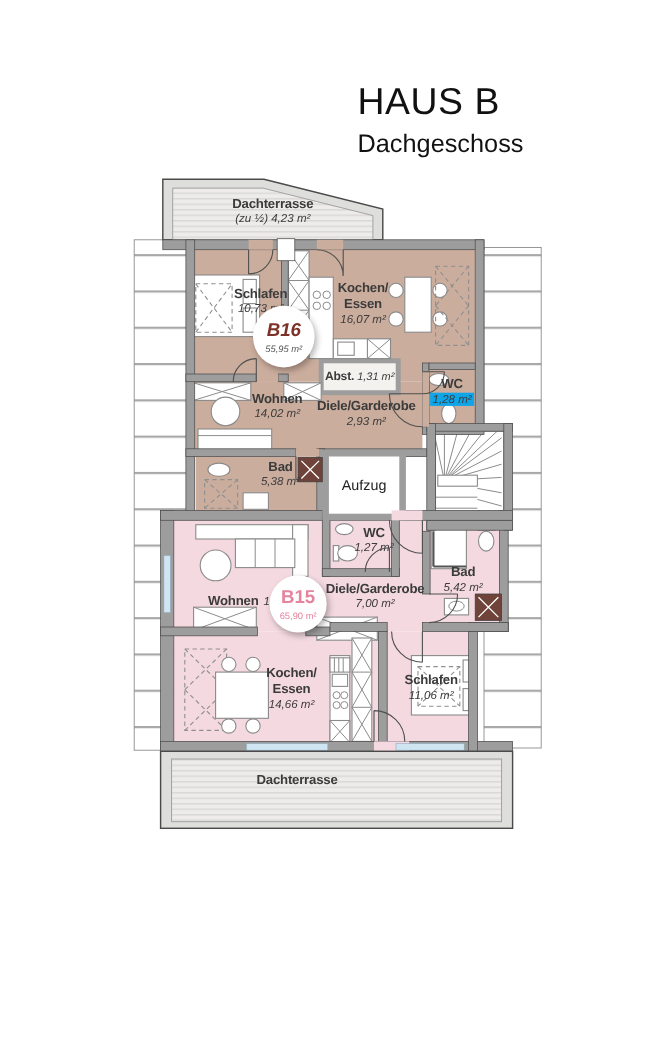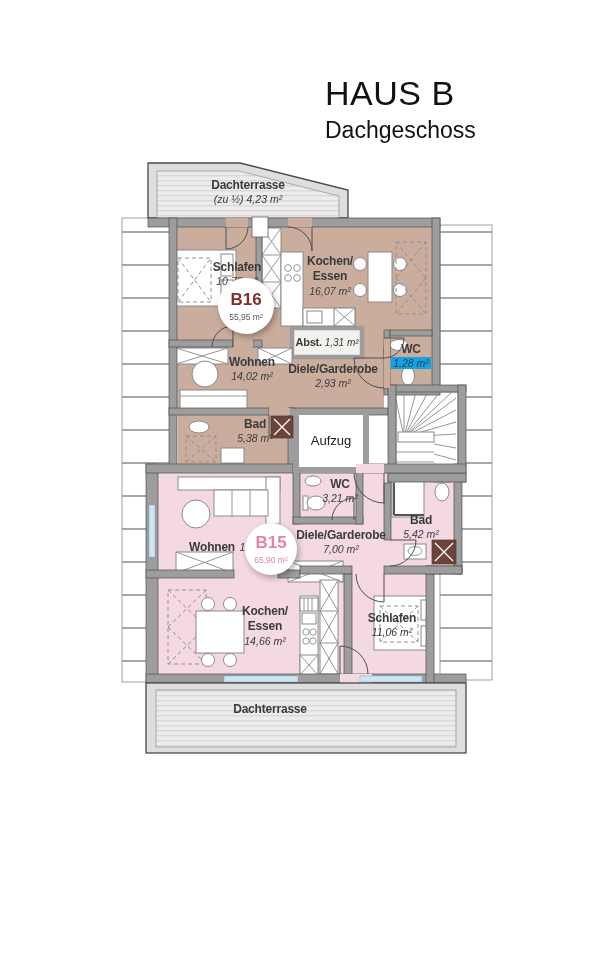--- a/index.html
+++ b/index.html
@@ -340,21 +340,21 @@
 
   <div class="lift-label" style="left:298px;top:433px;width:66px;">Aufzug</div>
 
   <div class="room-label inline" style="left:152px;top:536px;width:166px;">
     <span class="rname">Wohnen</span>
     <span class="rarea">17,89 m²</span>
   </div>
 
   <div class="room-label" style="left:308px;top:477px;width:64px;">
     <div class="rname">WC</div>
-    <div class="rarea">3,21 m²</div>
+    <div class="rarea">1,27 m²</div>
   </div>
 
   <div class="room-label" style="left:268px;top:528px;width:146px;">
     <div class="rname">Diele/Garderobe</div>
     <div class="rarea">7,00 m²</div>
   </div>
 
   <div class="room-label" style="left:382px;top:513px;width:78px;">
     <div class="rname">Bad</div>
     <div class="rarea">5,42 m²</div>
@@ -368,21 +368,21 @@
 
   <div class="room-label" style="left:344px;top:611px;width:96px;">
     <div class="rname">Schlafen</div>
     <div class="rarea">11,06 m²</div>
   </div>
 
   <div class="room-label" style="left:170px;top:702px;width:200px;">
     <div class="rname">Dachterrasse</div>
   </div>
 
-  <div class="badge badge-b16" style="left:218px;top:278px;width:56px;height:56px;">
+  <div class="badge badge-b16" style="left:230px;top:278px;width:56px;height:56px;font-style:italic;">
     <div class="bid">B16</div>
     <div class="barea">55,95 m²</div>
   </div>
   <div class="badge badge-b15" style="left:245px;top:523px;width:52px;height:52px;">
     <div class="bid">B15</div>
     <div class="barea">65,90 m²</div>
   </div>
 
 </div>
 

